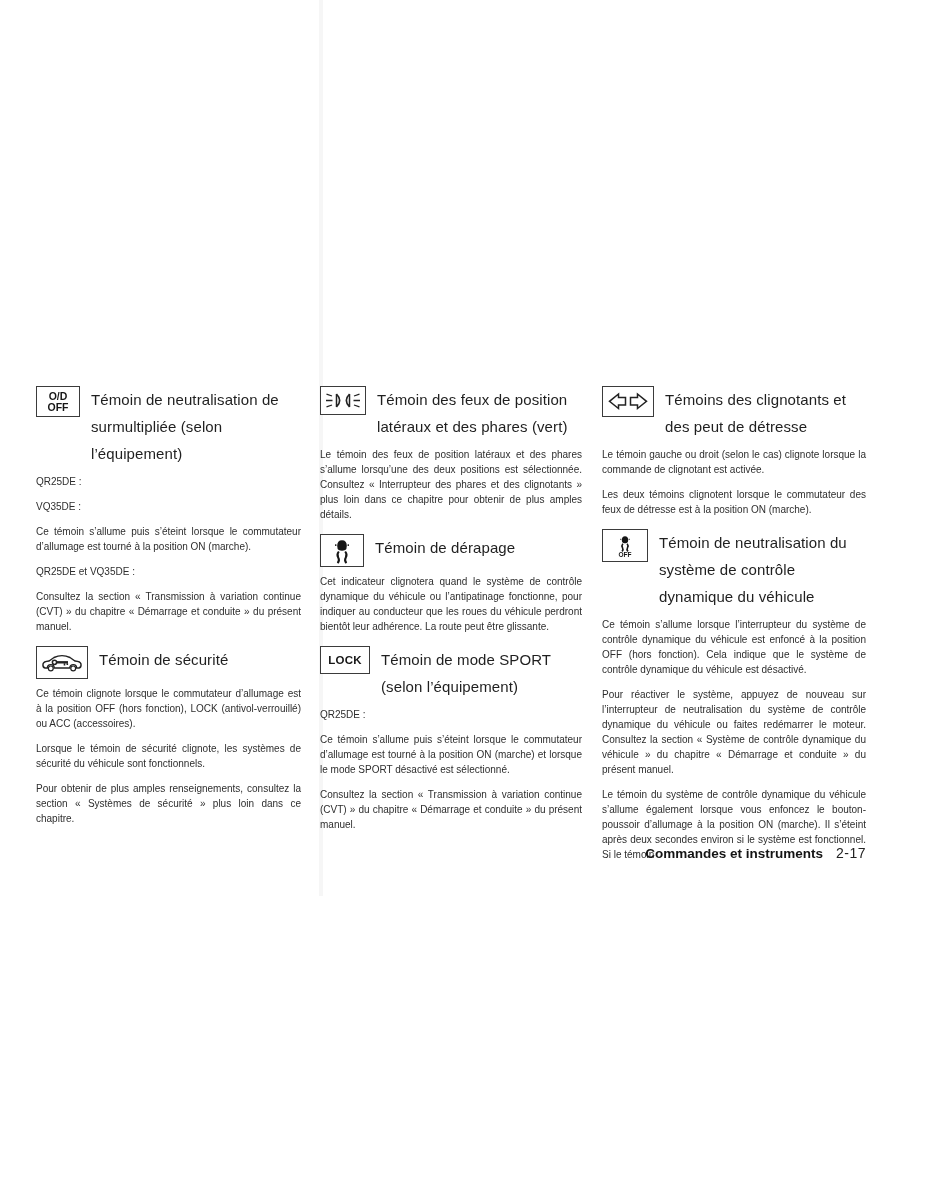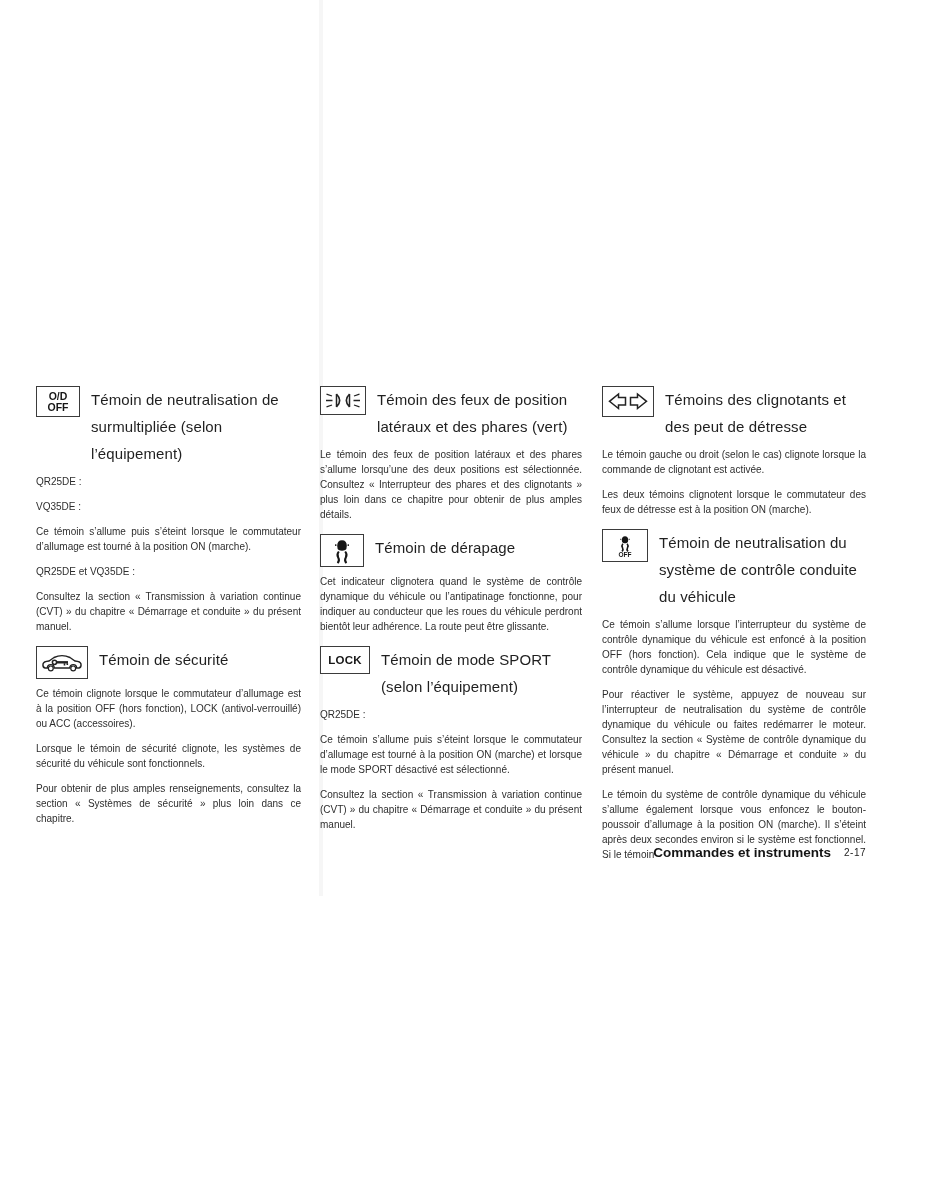--- a/index.html
+++ b/index.html
@@ -40,21 +40,21 @@
 
   .odoff-text { font-weight:bold; font-size:10.5px; line-height:10.5px; color:#161616; text-align:center; }
   .sport-text { font-weight:bold; font-size:11.5px; letter-spacing:0.2px; color:#161616; }
   .vdc-off-text { font-weight:bold; font-size:6.5px; line-height:7px; color:#161616; margin-top:-1px; }
 
   .footer {
     position:absolute; top:845px; left:520px; width:346px;
     display:flex; justify-content:flex-end; align-items:center; gap:13px;
   }
   .footer .footer-title { font-weight:bold; font-size:13.5px; color:#141414; }
-  .footer .footer-page  { font-size:10px; color:#222; letter-spacing:0.5px; }
+  .footer .footer-page  { font-size:14px; color:#222; letter-spacing:0.5px; }
 
   svg { display:block; }
 </style>
 </head>
 <body>
 
 <div class="page">
   <div class="gutter-line"></div>
 
   <div class="col col-left">
@@ -159,21 +159,21 @@
       <div class="section-header">
         <span class="icon-box ib-vdc">
           <svg width="16" height="18" viewBox="0 0 24 27">
             <path d="M7.2 9 Q7.2 3.2 12 3.2 Q16.8 3.2 16.8 9 Q16.8 12 15.3 13.1 Q12 14.6 8.7 13.1 Q7.2 12 7.2 9 Z" fill="#151515"></path>
             <path d="M6.4 7.2 h-1.3 v1.8 h1.3 Z M17.6 7.2 h1.3 v1.8 h-1.3 Z" fill="#151515"></path>
             <path d="M8.8 14.5 q-2.4 3 -0.6 6 q1.8 3 -0.6 5.6" fill="none" stroke="#151515" stroke-width="2.4"></path>
             <path d="M15.2 14.5 q2.4 3 0.6 6 q-1.8 3 0.6 5.6" fill="none" stroke="#151515" stroke-width="2.4"></path>
           </svg>
           <span class="vdc-off-text">OFF</span>
         </span>
-        <h2 class="heading">Témoin de neutralisation du système de contrôle conduite du véhicule</h2>
+        <h2 class="heading">Témoin de neutralisation du système de contrôle dynamique du véhicule</h2>
       </div>
       <p class="body">Ce témoin s’allume lorsque l’interrupteur du système de contrôle dynamique du véhicule est enfoncé à la position OFF (hors fonction). Cela indique que le système de contrôle dynamique du véhicule est désactivé.</p>
       <p class="body">Pour réactiver le système, appuyez de nouveau sur l’interrupteur de neutralisation du système de contrôle dynamique du véhicule ou faites redémarrer le moteur. Consultez la section « Système de contrôle dynamique du véhicule » du chapitre « Démarrage et conduite » du présent manuel.</p>
       <p class="body">Le témoin du système de contrôle dynamique du véhicule s’allume également lorsque vous enfoncez le bouton-poussoir d’allumage à la position ON (marche). Il s’éteint après deux secondes environ si le système est fonctionnel. Si le témoin</p>
     </div>
   </div>
 
   <div class="footer">
     <span class="footer-title">Commandes et instruments</span>
     <span class="footer-page">2-17</span>

